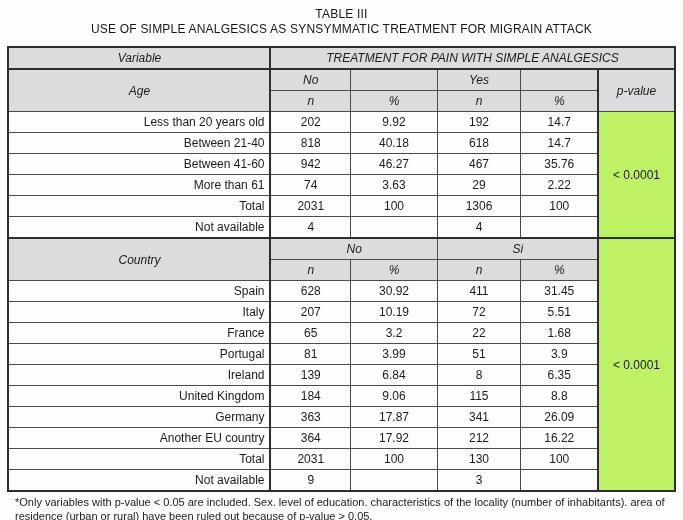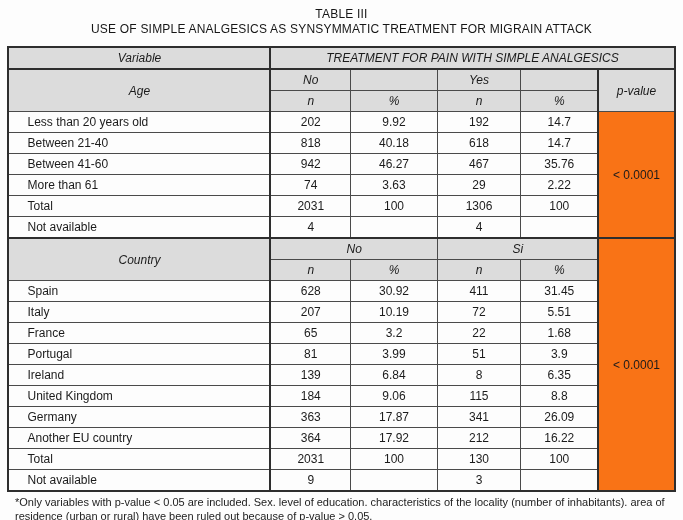--- a/index.html
+++ b/index.html
@@ -16,26 +16,26 @@
     border:2px solid #2e2e2e;
   }
   td{
     border:1px solid #4a4a4a;
     font-size:12px; height:20px; padding:0 5px;
     overflow:hidden; white-space:nowrap;
     vertical-align:middle;
   }
   .hd{ background:#dcdcdc; font-style:italic; }
   .c{ text-align:center; }
-  .lbl{ text-align:left; padding-left:18px; }
+  .lbl{ text-align:right; padding-left:18px; }
   .endcol{ border-right-width:2px; border-right-color:#2e2e2e; }
   .pleft{ border-left-width:2px; border-left-color:#2e2e2e; }
   .hb{ border-bottom-width:2px; border-bottom-color:#2e2e2e; }
   .sep-top td{ border-top-width:2px; border-top-color:#2e2e2e; }
-  .pcell{ background:#f97316; font-style:normal; }
+  .pcell{ background:#bef264; font-style:normal; }
   .footnote{
     width:655px; margin:4px auto 0 auto; padding-left:2px;
     font-size:11px; line-height:13.5px; color:#222; text-align:left;
   }
 </style>
 </head>
 <body>
 
 <div class="page">
 

